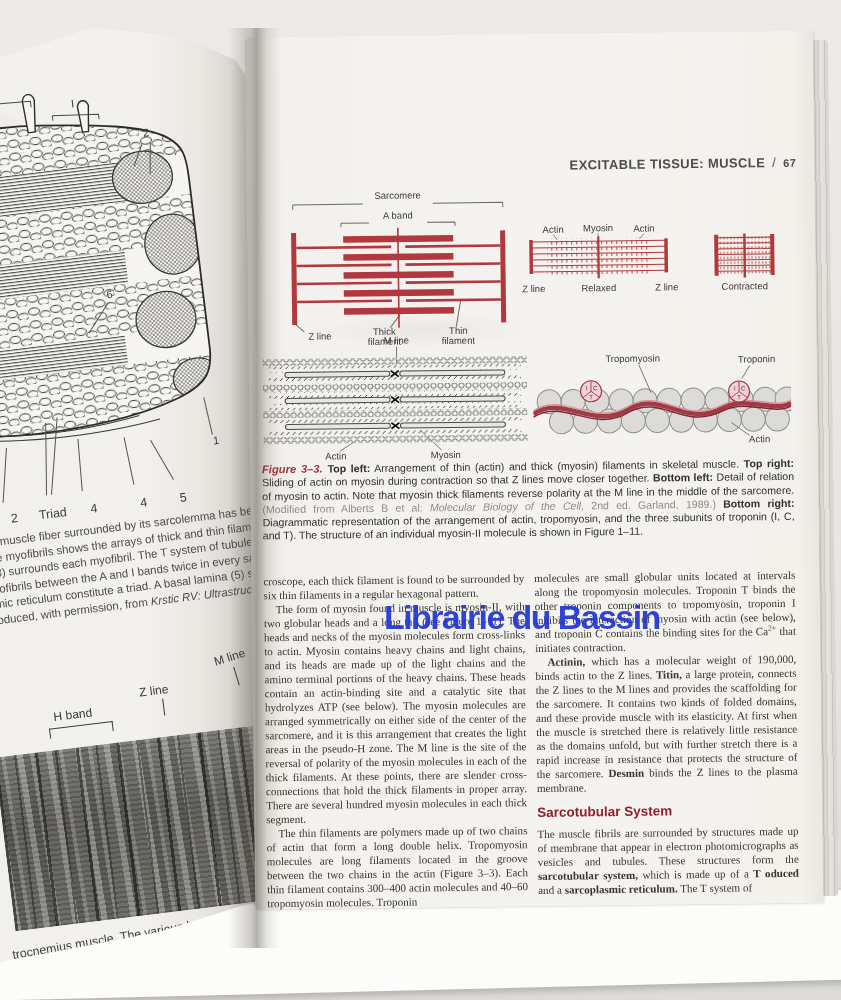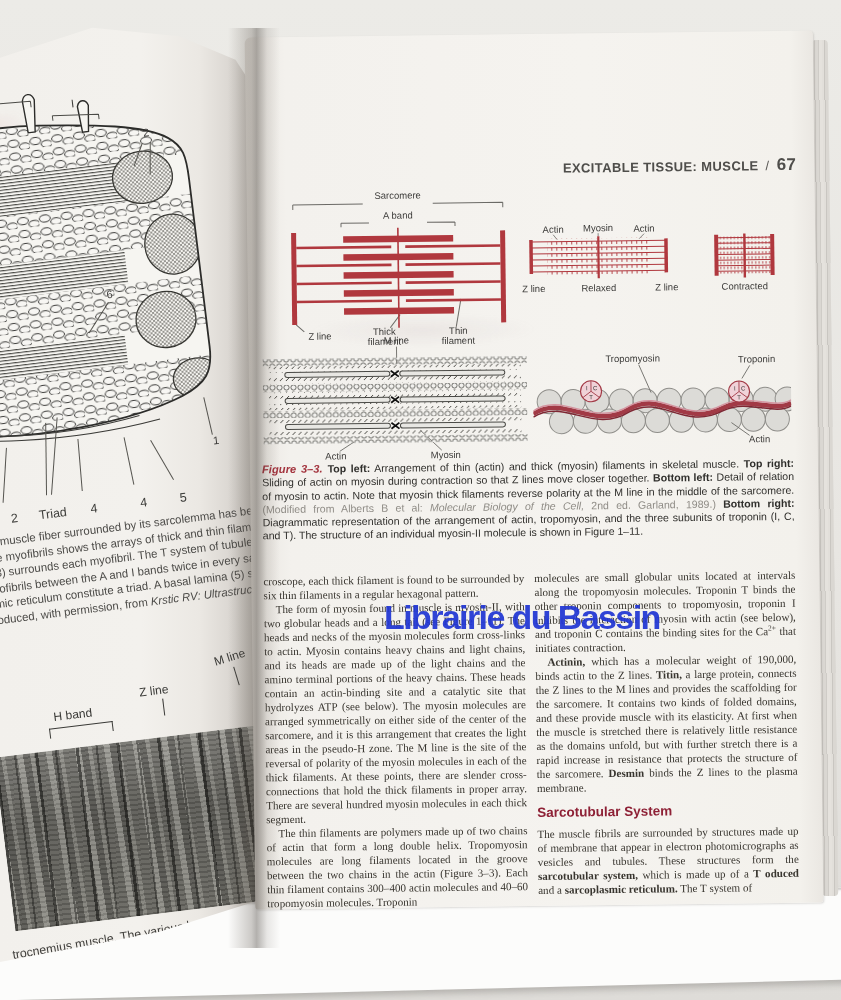--- a/index.html
+++ b/index.html
@@ -19,21 +19,21 @@
                 box-shadow: 1px 1px 2px rgba(90,85,80,.2); }
   .edge-lines { position: absolute; left: 817px; top: 40px; width: 16px; height: 856px; z-index: 1;
                 transform: rotate(-0.7deg); border-radius: 4px;
                 background: repeating-linear-gradient(90deg,#e2dfda 0 2px,#c9c6c1 2px 3px,#dad7d2 3px 6px,#cfccc7 6px 7px,#e5e2dd 7px 10px); }
   .gutter { position: absolute; left: 228px; top: 28px; width: 52px; height: 920px; z-index: 3; pointer-events: none;
             background: linear-gradient(to right, rgba(80,72,64,0) 0%, rgba(80,72,64,.28) 45%, rgba(60,54,48,.38) 55%, rgba(80,72,64,.12) 75%, rgba(80,72,64,0) 100%); }
 
   .rp-header { position: absolute; top: 124px; right: 18px; font-size: 13px; font-weight: bold;
                color: #4f4e4b; letter-spacing: .4px; }
   .rp-header .sep { margin: 0 7px; font-weight: normal; color: #5a5956; }
-  .rp-header .pgnum { font-size: 17px; }
+  .rp-header .pgnum { font-size: 11px; }
 
   .fig-panel { position: absolute; }
   svg text { font-family: "Liberation Sans", sans-serif; fill: #3b3a38; }
 
   .rp-caption { position: absolute; left: 12px; top: 426px; width: 532px;
                 font-size: 10.6px; line-height: 13.3px; color: #2f2e2b; text-align: justify; }
   .rp-caption .fig { font-weight: bold; font-style: italic; color: #a3343e; font-size: 11.2px; padding-right: 5px; }
   .b { font-weight: bold; }
   .i { font-style: italic; }
   .g { color: #8f8c86; }

